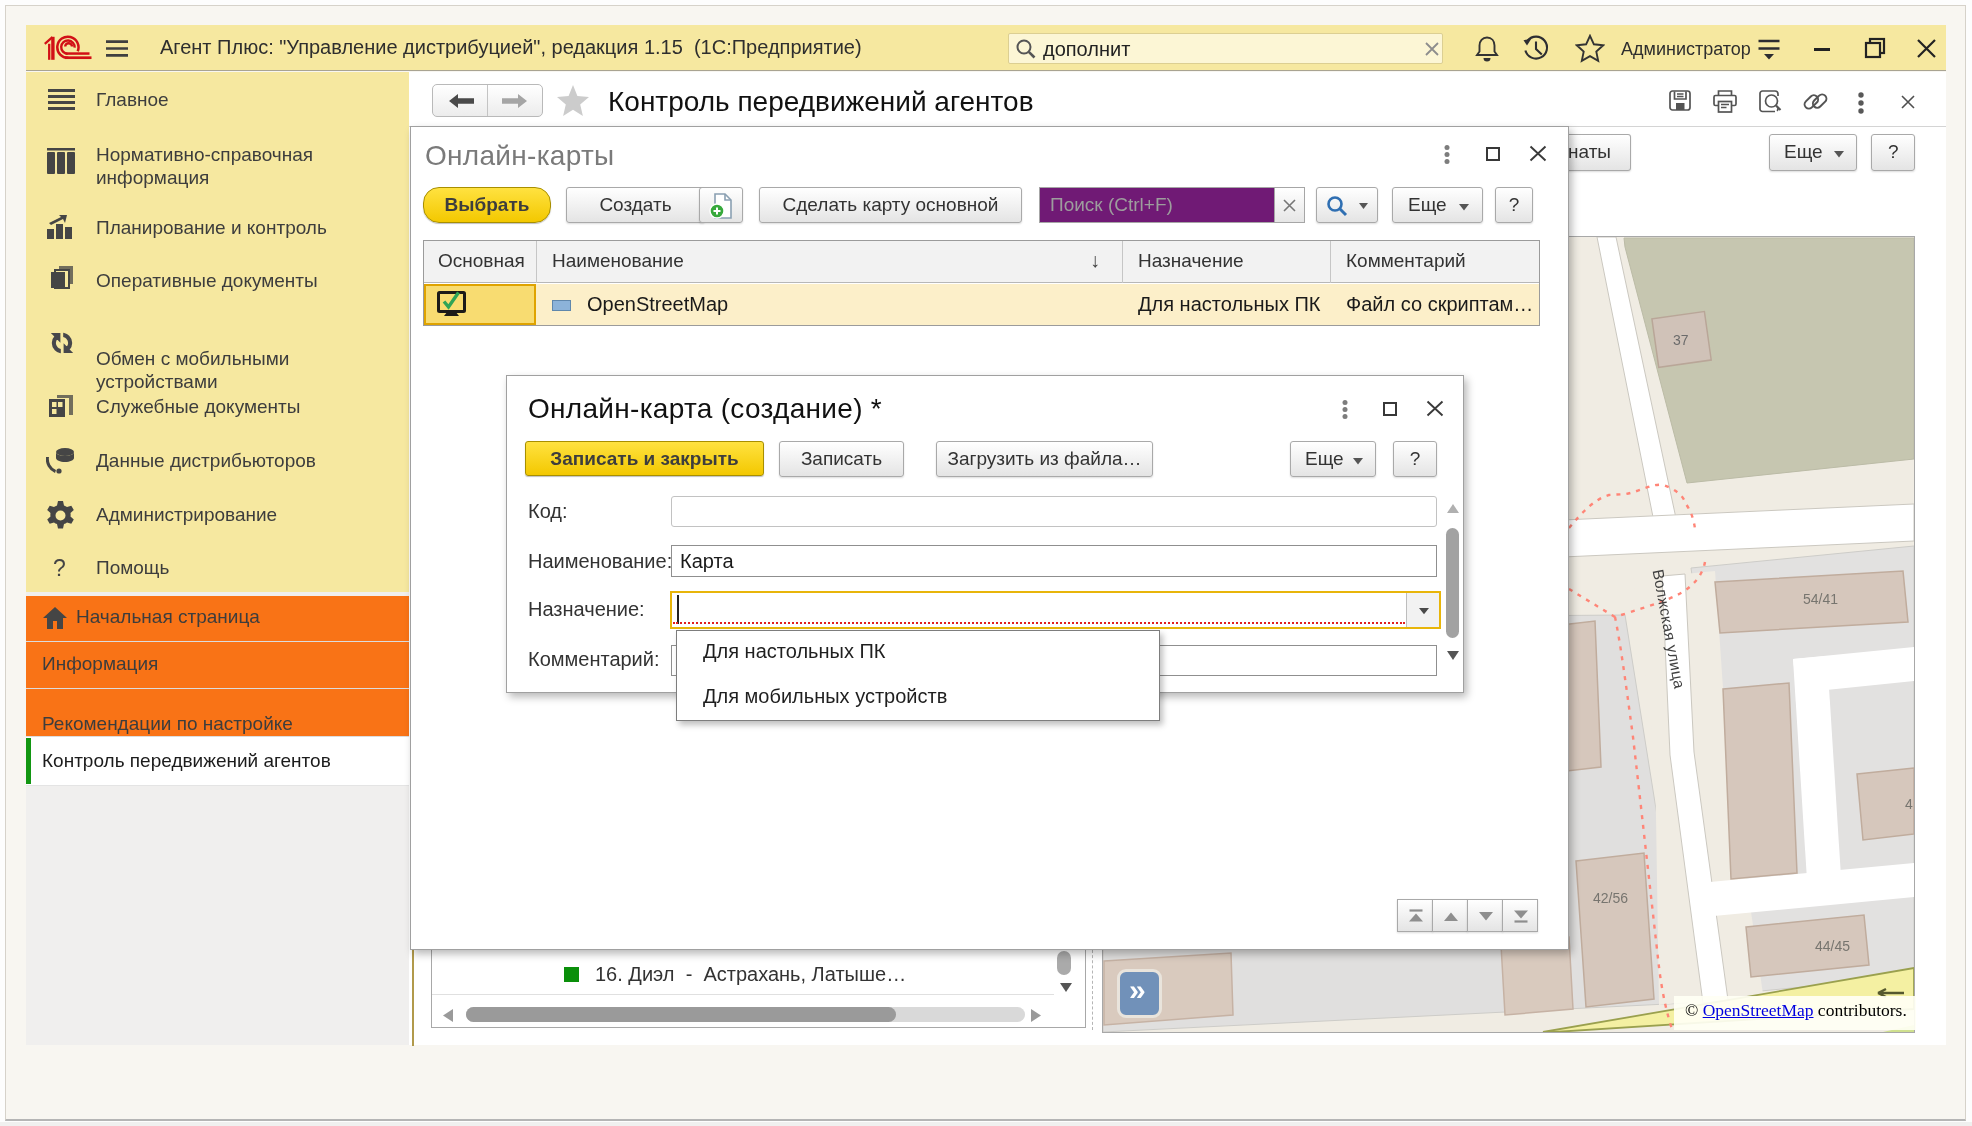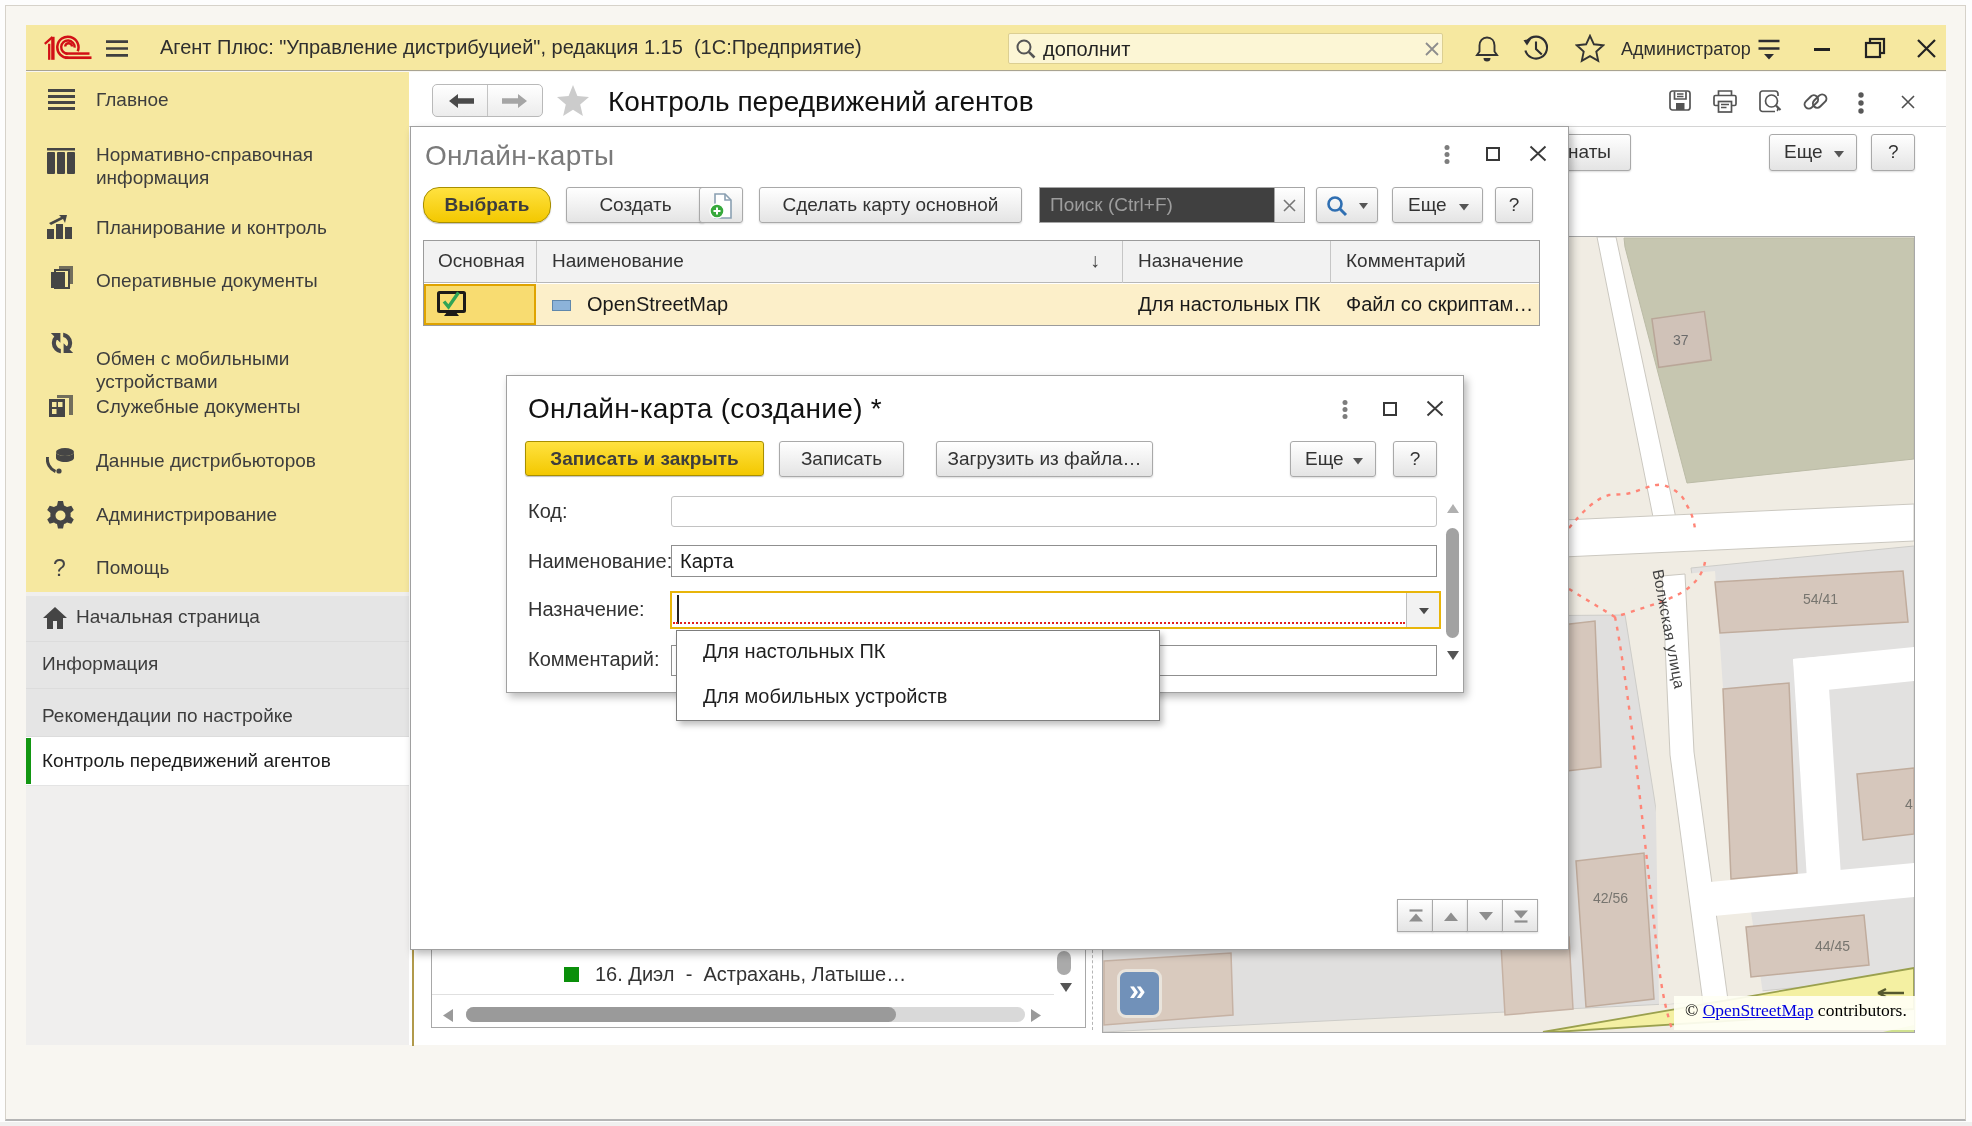--- a/index.html
+++ b/index.html
@@ -9,21 +9,21 @@
 
 #frame { left:5px; top:5px; width:1961px; height:1116px; background:#f8f6f1; border:1px solid #d6d2ca; border-bottom:2px solid #b5b5b5; }
 
 #topbar { left:26px; top:25px; width:1920px; height:46px; background:#f6e8a0; border-bottom:1px solid #a9a492; }
 #sidebar-y { left:26px; top:72px; width:383px; height:520px; background:#f6e8a0; }
 #sidebar-g { left:26px; top:592px; width:383px; height:453px; background:#f0efee; }
 #content { left:409px; top:72px; width:1537px; height:973px; background:#ffffff; }
 #toolstrip { left:409px; top:72px; width:1537px; height:55px; background:#fff; border-bottom:1px solid #d4d4d4; }
 
 .mi { position:absolute; font-size:19px; color:#3d3d3d; }
-.gmi { position:absolute; left:26px; width:383px; background:#e5e5e5; border-bottom:1px solid #dcdcdc; font-size:19px; color:#3d3d3d; }
+.gmi { position:absolute; left:26px; width:383px; background:#f97316; border-bottom:1px solid #dcdcdc; font-size:19px; color:#3d3d3d; }
 
 .btn { position:absolute; background:linear-gradient(#ffffff, #e4e4e4); border:1px solid #a9a9a9; border-radius:3px; font-size:19px; color:#333; text-align:center; box-shadow:0 1px 2px rgba(0,0,0,0.14); }
 .ybtn { position:absolute; background:linear-gradient(#ffe240, #f3c800); border:1px solid #a88f00; border-radius:3px; font-size:19px; color:#3d3d3d; font-weight:bold; text-align:center; box-shadow:0 1px 1px rgba(0,0,0,0.25); }
 
 .dlg { position:absolute; background:#fff; border:1px solid #a0a0a0; box-shadow:3px 4px 8px rgba(0,0,0,0.28); }
 </style>
 </head>
 <body>
 <div id="frame" class="abs"></div>
 <div class="abs" style="left:0; top:1122px; width:1972px; height:4px; background:#f0f0ef;"></div>
@@ -158,21 +158,21 @@
 <div class="gmi" style="top:596px; height:46px;">
     <svg style="position:absolute; left:17px; top:11px;" width="24" height="22" viewBox="0 0 24 22">
       <path fill="#454545" d="M12,0 L24,11 L20,11 L20,22 L14,22 L14,14 L10,14 L10,22 L4,22 L4,11 L0,11 Z"></path>
     </svg>
     <span style="position:absolute; left:50px; top:10px;">Начальная страница</span>
   </div>
 <div class="gmi" style="top:642px; height:47px;">
     <span style="position:absolute; left:16px; top:11px;">Информация</span>
   </div>
 <div class="gmi" style="top:689px; height:48px;">
-    <span style="position:absolute; left:16px; top:16px;">Рекомендации по настройке</span>
+    <span style="position:absolute; left:16px; top:24px;">Рекомендации по настройке</span>
   </div>
 <div class="gmi" style="top:737px; height:49px; background:#ffffff; border-bottom:1px solid #e4e4e4;">
     <div style="position:absolute; left:0; top:1px; width:5px; height:46px; background:#129612;"></div>
     <span style="position:absolute; left:16px; top:13px; color:#1c1c1c;">Контроль передвижений агентов</span>
   </div>
 <div id="content" class="abs"></div>
 <div id="toolstrip" class="abs"></div>
 
 <div class="abs" style="left:432px; top:84px; width:111px; height:33px; background:linear-gradient(#ffffff,#ececec); border:1px solid #b9b9b9; border-radius:5px;"></div>
 <div class="abs" style="left:487px; top:85px; width:1px; height:31px; background:#c4c4c4;"></div>
@@ -347,21 +347,21 @@
 <svg style="position:absolute; left:9px; top:5px;" width="26" height="26" viewBox="0 0 26 26">
       <path d="M6,1 h10 l6,6 v18 h-16 z" fill="#fff" stroke="#8aa0b2" stroke-width="1.6"></path>
       <path d="M16,1 l0,6 l6,0" fill="none" stroke="#8aa0b2" stroke-width="1.6"></path>
       <circle cx="8" cy="18" r="7" fill="#37a93c" stroke="#fff" stroke-width="1.4"></circle>
       <path d="M4.5,18 h7 M8,14.5 v7" stroke="#fff" stroke-width="2"></path>
     </svg>
   </div>
 <div class="btn" style="left:759px; top:187px; width:263px; height:36px;">
     <span style="position:absolute; left:0; right:0; top:6px;">Сделать карту основной</span>
   </div>
-<div class="abs" style="left:1039px; top:187px; width:236px; height:36px; background:#404040; border:1px solid #a6a6a6;">
+<div class="abs" style="left:1039px; top:187px; width:236px; height:36px; background:#701a75; border:1px solid #a6a6a6;">
     <span style="position:absolute; left:10px; top:6px; font-size:19px; color:#9d9d9d;">Поиск (Ctrl+F)</span>
   </div>
 <div class="abs" style="left:1274px; top:187px; width:31px; height:36px; background:linear-gradient(#ffffff,#e6e6e6); border:1px solid #a6a6a6;">
     <svg style="position:absolute; left:8px; top:11px;" width="13" height="13" viewBox="0 0 13 13">
       <path d="M1,1 L12,12 M12,1 L1,12" stroke="#777" stroke-width="1.6"></path>
     </svg>
   </div>
 <div class="btn" style="left:1316px; top:187px; width:62px; height:36px;">
 <svg style="position:absolute; left:9px; top:7px;" width="22" height="22" viewBox="0 0 22 22">
       <circle cx="9" cy="9" r="6.5" fill="none" stroke="#2f6fb2" stroke-width="2.6"></circle>

